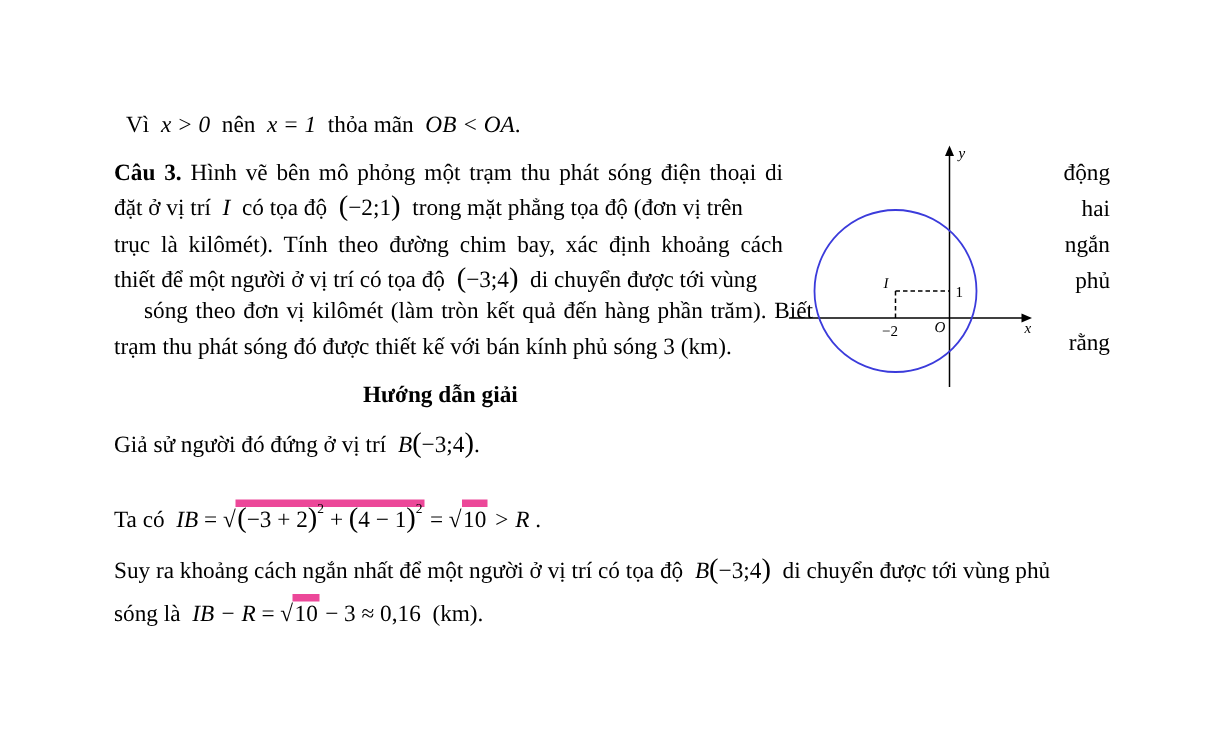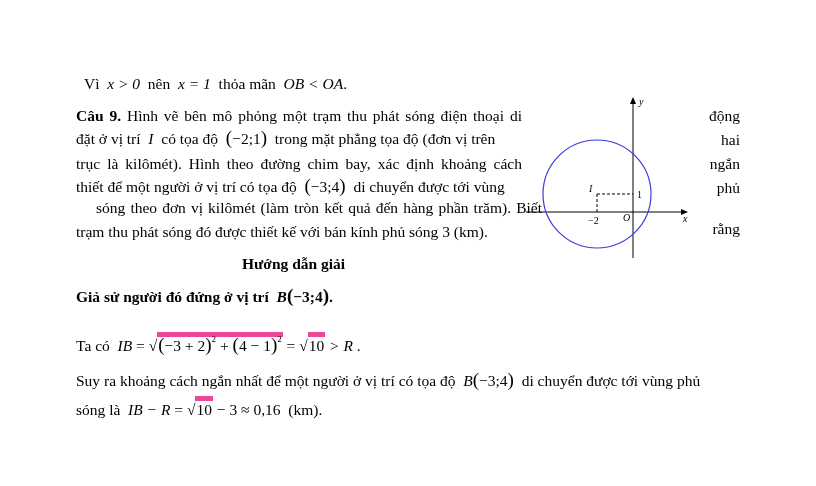--- a/index.html
+++ b/index.html
@@ -24,31 +24,31 @@
 <div class="line" style="left:84px; top:74px;">
   <span>Vì</span>&nbsp;
   <span class="m">x &gt; 0</span>&nbsp;
   <span>nên</span>&nbsp;
   <span class="m">x = 1</span>&nbsp;
   <span>thỏa mãn</span>&nbsp;
   <span class="m">OB &lt; OA</span><span>.</span>
 </div>
 
 <div class="just" style="top:106px;">
-  <span class="b">Câu 9.</span>
+  <span class="b">Câu 3.</span>
   <span>Hình vẽ bên mô phỏng một trạm thu phát sóng điện thoại di</span>
 </div>
 <div class="line" style="left:76px; top:128px;">
   <span>đặt ở vị trí</span>&nbsp;
   <span class="m">I</span>&nbsp;
   <span>có tọa độ</span>&nbsp;
   <span class="par">(</span><span>−2;1</span><span class="par">)</span>&nbsp;
   <span>trong mặt phẳng tọa độ (đơn vị trên</span>
 </div>
-<div class="just" style="top:154px;">trục là kilômét). Hình theo đường chim bay, xác định khoảng cách</div>
+<div class="just" style="top:154px;">trục là kilômét). Tính theo đường chim bay, xác định khoảng cách</div>
 <div class="line" style="left:76px; top:176px;">
   <span>thiết để một người ở vị trí có tọa độ</span>&nbsp;
   <span class="par">(</span><span>−3;4</span><span class="par">)</span>&nbsp;
   <span>di chuyển được tới vùng</span>
 </div>
 <div class="just" style="top:198px;margin-left:20px;">sóng theo đơn vị kilômét (làm tròn kết quả đến hàng phần trăm). Biết</div>
 <div class="line" style="left:76px; top:222px;text-align:center;">trạm thu phát sóng đó được thiết kế với bán kính phủ sóng 3 (km).</div>
 
 <div class="right-word" style="top:106px;">động</div>
 <div class="right-word" style="top:130px;">hai</div>
@@ -73,21 +73,21 @@
   <text x="639" y="105" font-size="10" font-style="italic" id="lbl-y">y</text>
   <text x="683" y="222" font-size="10" font-style="italic" id="lbl-x">x</text>
   <text x="623" y="221" font-size="10" font-style="italic" id="lbl-o">O</text>
   <text x="589" y="192" font-size="10" font-style="italic" id="lbl-i">I</text>
   <text x="588" y="224" font-size="10" id="lbl-tx">−2</text>
   <text x="637" y="198" font-size="10" id="lbl-ty">1</text>
 </svg>
 
 <div class="line b" style="left:242px; top:254px;">Hướng dẫn giải</div>
 
-<div class="line" style="left:76px; top:286px;font-weight:bold;">
+<div class="line" style="left:76px; top:286px;">
   <span>Giả sử người đó đứng ở vị trí</span>&nbsp;
   <span class="m">B</span><span class="par">(</span><span>−3;4</span><span class="par">)</span>.
 </div>
 
 <div class="line" style="left:76px; top:329px;">
   <span>Ta có</span>&nbsp;
   <span class="m">IB</span> = √<span class="sqrt"><span class="par">(</span><span>−3 + 2</span><span class="par">)</span><sup>2</sup> + <span class="par">(</span><span>4 − 1</span><span class="par">)</span><sup>2</sup></span> = √<span class="sqrt">10</span> <span class="m">&gt; R</span> .
 </div>
 
 <div class="line" style="left:76px; top:370px;">

